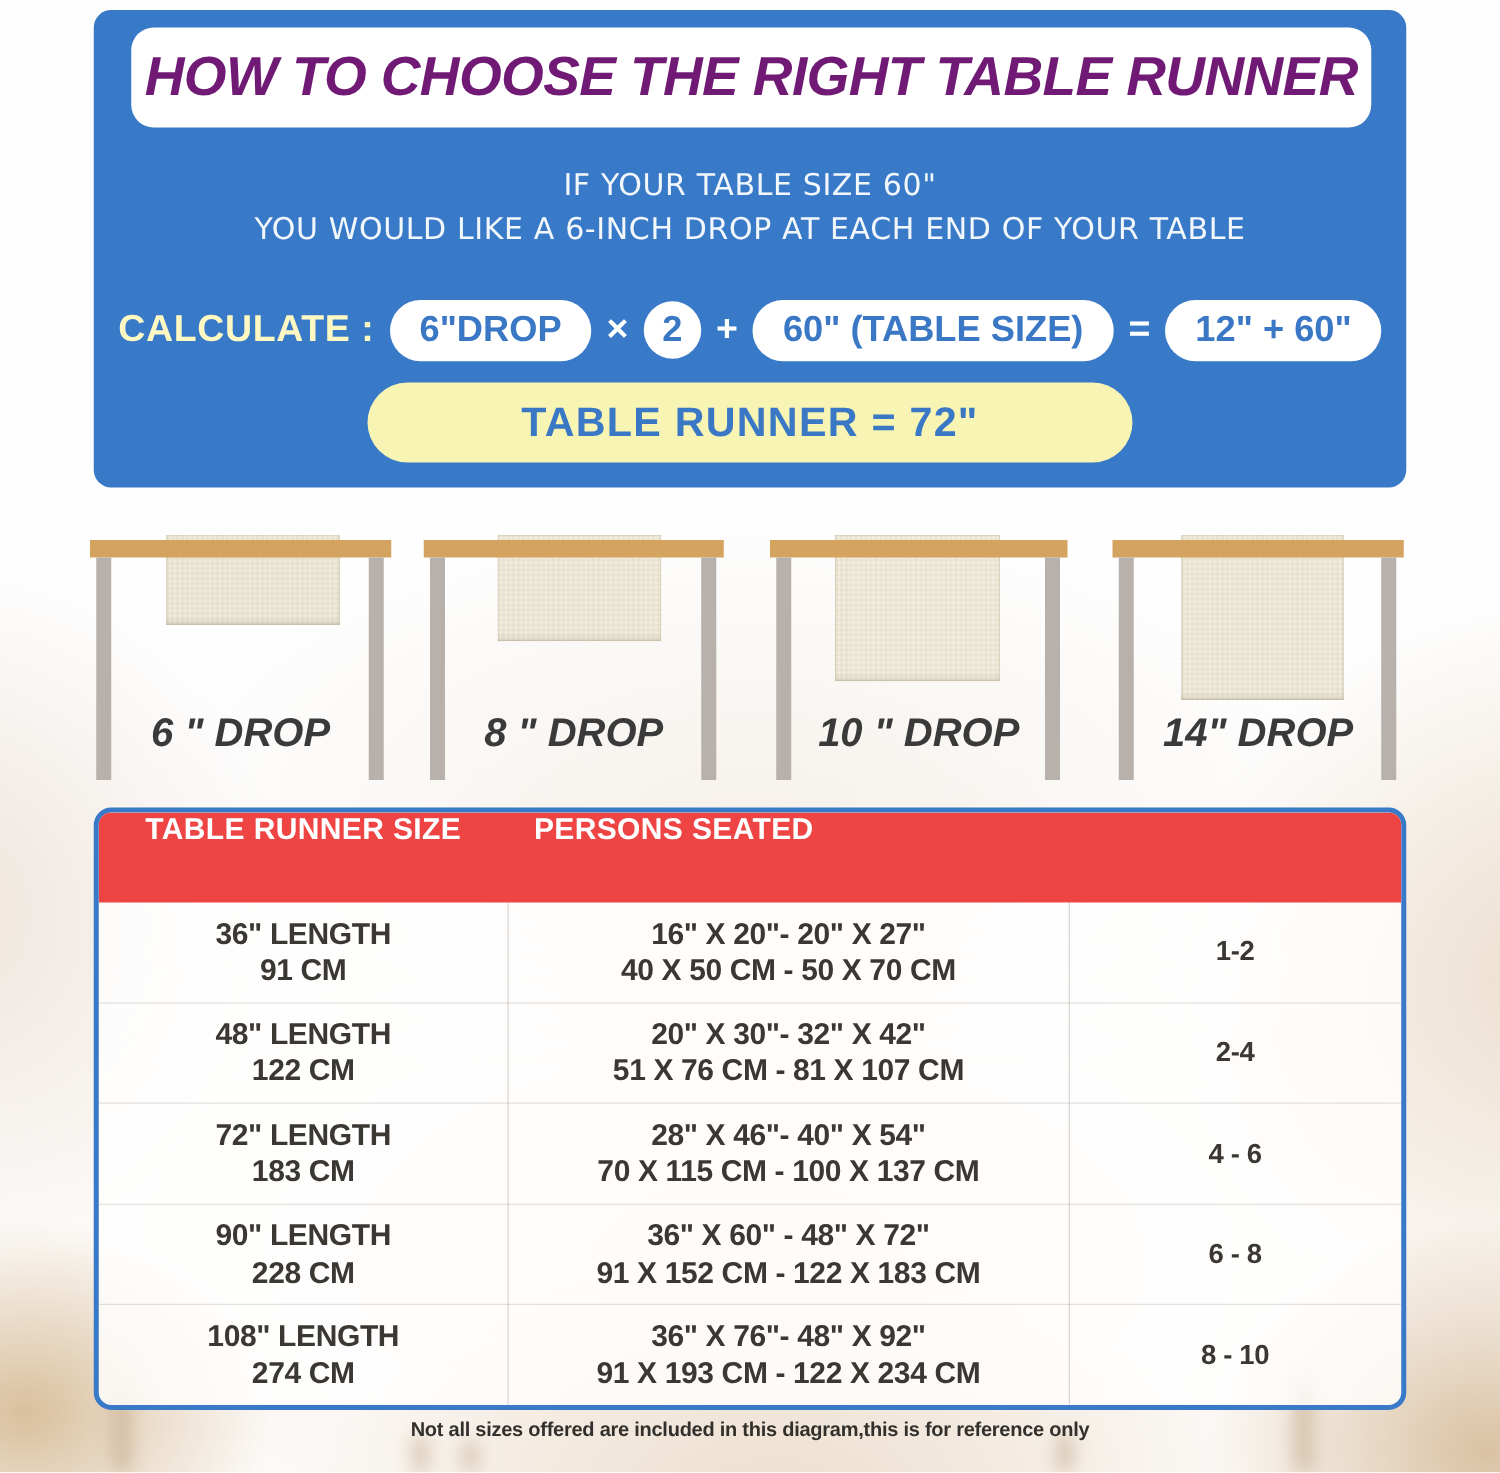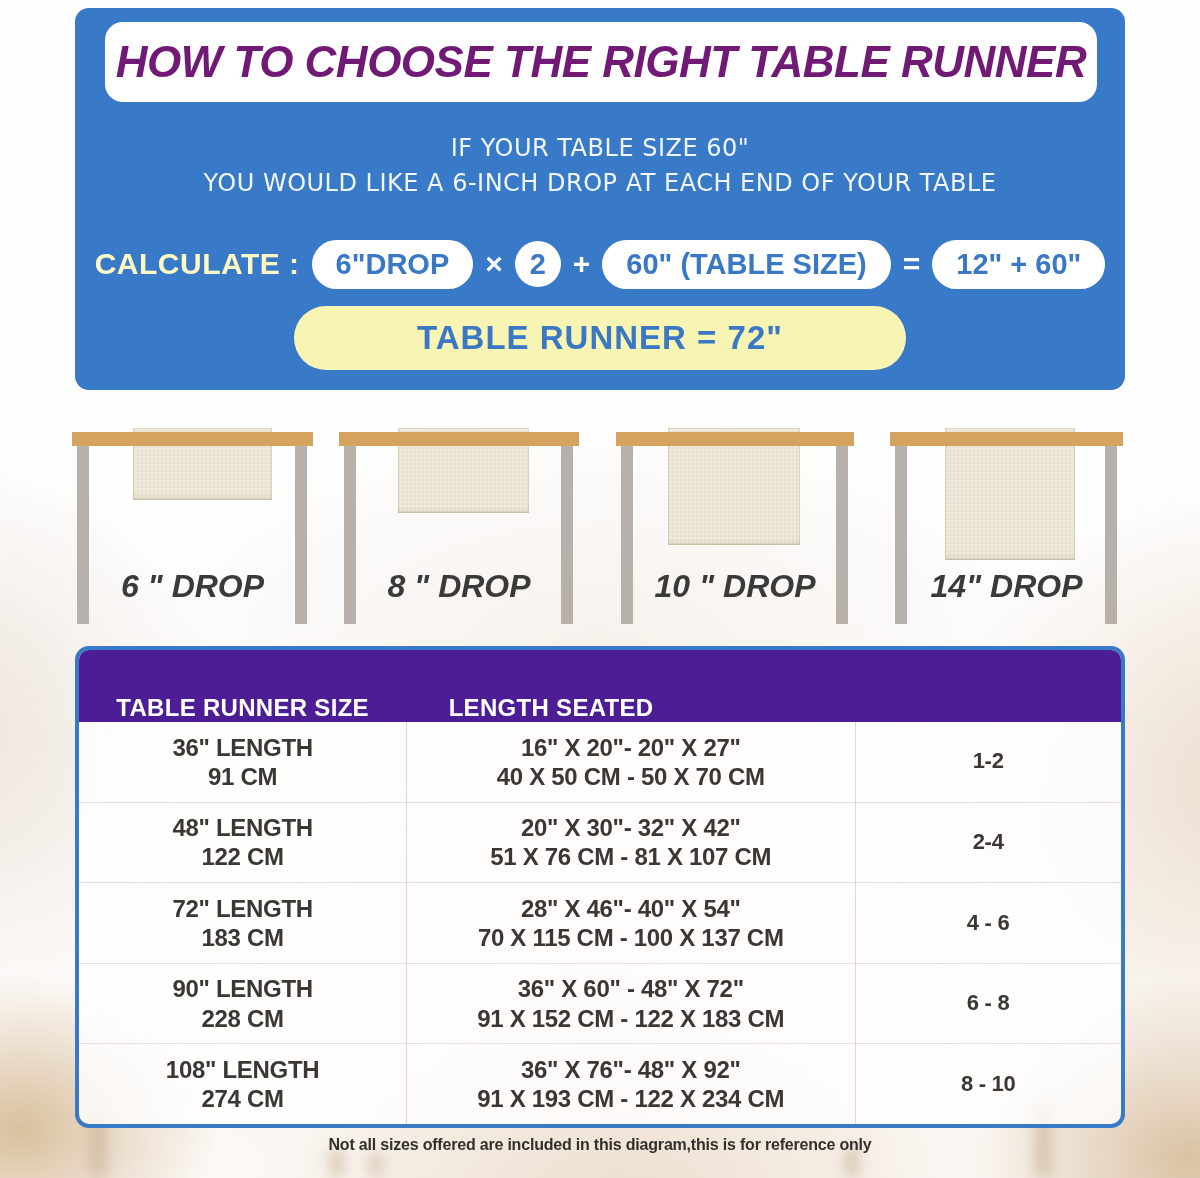--- a/index.html
+++ b/index.html
@@ -89,21 +89,21 @@
   .fig3 .runner { left:52px; width:132px; height:117px; }
   .fig4 .runner { left:55px; width:130px; height:132px; }
 
   
   .size-table {
     position:absolute; left:75px; top:646px; width:1050px; height:482px;
     border:4px solid #3879c8; border-radius:14px;
     background:rgba(255,255,255,0.80); overflow:hidden;
   }
   .st-header {
-    height:72px; background:#4c1d95; display:flex; align-items:flex-end;gap:12px;
+    height:72px; background:#ef4444; display:flex; align-items:flex-start;
   }
   .st-header .cell {
     text-align:center; color:#ffffff; font-size:24px; font-weight:700; letter-spacing:0.3px;
   }
   .st-body { position:relative; height:402px; display:flex; flex-direction:column; }
   .vsep { position:absolute; top:0; bottom:0; width:1px; background:rgba(90,80,70,0.22); }
   .vsep.v1 { left:327px; }
   .vsep.v2 { left:776px; }
   .st-row { flex:1; display:flex; align-items:center; }
   .st-row + .st-row { border-top:1px solid rgba(90,80,70,0.16); }
@@ -179,21 +179,21 @@
     <div class="runner"></div>
     <div class="bar"></div>
     <div class="leg l"></div>
     <div class="leg r"></div>
     <div class="drop-label">14" DROP</div>
   </div>
 
   <div class="size-table">
     <div class="st-header">
       <div class="cell c1">TABLE RUNNER SIZE</div>
-      <div class="cell c3">LENGTH SEATED</div>
+      <div class="cell c3">PERSONS SEATED</div>
     </div>
     <div class="st-body">
       <div class="vsep v1"></div>
       <div class="vsep v2"></div>
 
       <div class="st-row">
         <div class="cell c1">
             <div>36" LENGTH</div>
             <div>91 CM</div>
           </div>

